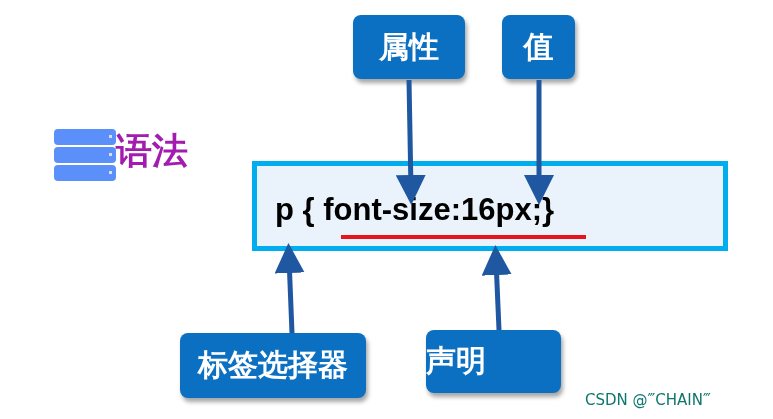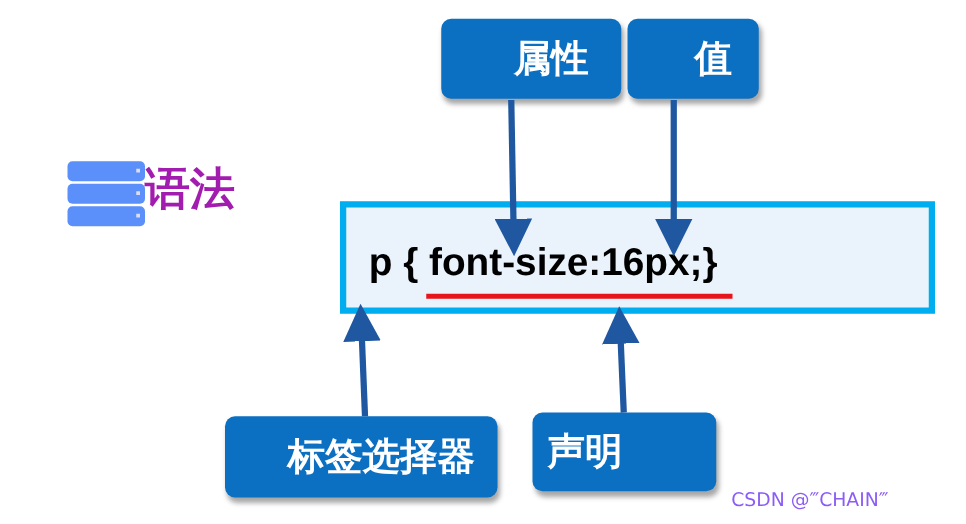--- a/index.html
+++ b/index.html
@@ -1,43 +1,43 @@
 <!DOCTYPE html>
 <html><head>
 <meta charset="utf-8">
 <style>
   body{margin:0;width:773px;height:419px;background:#fff;position:relative;overflow:hidden;font-family:"DejaVu Sans",sans-serif;}
-  .lbl{position:absolute;background:#0b6fc2;color:#fff;border-radius:8px;box-shadow:2px 4px 4px rgba(0,0,0,0.35);display:flex;align-items:center;justify-content:center;font-weight:bold;font-size:30px;padding-left:32px;}
-  .codebox{position:absolute;left:272px;top:161px;width:466px;height:80px;border:5px solid #00aeef;background:#eaf3fb;}
+  .lbl{position:absolute;background:#0b6fc2;color:#fff;border-radius:8px;box-shadow:2px 4px 4px rgba(0,0,0,0.35);display:flex;align-items:center;justify-content:center;font-weight:bold;font-size:30px;}
+  .codebox{position:absolute;left:252px;top:161px;width:466px;height:80px;border:5px solid #00aeef;background:#eaf3fb;}
   .code{position:absolute;left:18px;top:26px;font-family:"Liberation Sans",sans-serif;font-weight:bold;font-size:31px;color:#000;white-space:pre;}
   .underline{position:absolute;left:341px;top:235px;width:245px;height:4px;background:#e8141b;}
   .title{position:absolute;left:116px;top:127px;font-size:36px;font-weight:bold;color:#a21caf;}
   .stack{position:absolute;left:54px;width:62px;height:16px;background:#5b8ff9;border-radius:4px;}
   .stack::after{content:"";position:absolute;right:4px;top:6px;width:3px;height:3px;background:#dde;}
-  .wm{position:absolute;left:585px;top:391px;font-family:"DejaVu Sans",sans-serif;font-size:15px;color:#8b5cf6;}
+  .wm{position:absolute;left:585px;top:391px;font-family:"DejaVu Sans",sans-serif;font-size:15px;color:#0f766e;}
   svg{position:absolute;left:0;top:0;}
 </style>
 </head>
 <body>
 
 <div class="stack" style="top:129px"></div>
 <div class="stack" style="top:147px"></div>
 <div class="stack" style="top:165px"></div>
 <div class="title">语法</div>
 
 <div class="lbl" style="left:353px;top:15px;width:112px;height:64px;">属性</div>
 <div class="lbl" style="left:502px;top:15px;width:73px;height:64px;">值</div>
 
 <div class="codebox">
   <div class="code">p { font-size:16px;}</div>
 </div>
 <div class="underline"></div>
 
 <div class="lbl" style="left:180px;top:333px;width:186px;height:65px;">标签选择器</div>
-<div class="lbl" style="left:426px;top:330px;width:135px;height:63px;justify-content:flex-start;padding-left:12px;">声明</div>
+<div class="lbl" style="left:426px;top:330px;width:135px;height:63px;justify-content:flex-start;padding-left:0;">声明</div>
 
 <svg width="773" height="419">
   <defs>
       <marker id="ah" markerWidth="6" markerHeight="6" refX="3" refY="3" orient="auto">
         <path d="M0,0 L6,3 L0,6 z" fill="#1f57a0"></path>
       </marker>
     </defs>
   <g stroke="#1f57a0" stroke-width="5" fill="none">
     <line x1="409" y1="80" x2="411" y2="190" marker-end="url(#ah)"></line>
     <line x1="539" y1="80" x2="539" y2="190" marker-end="url(#ah)"></line>

